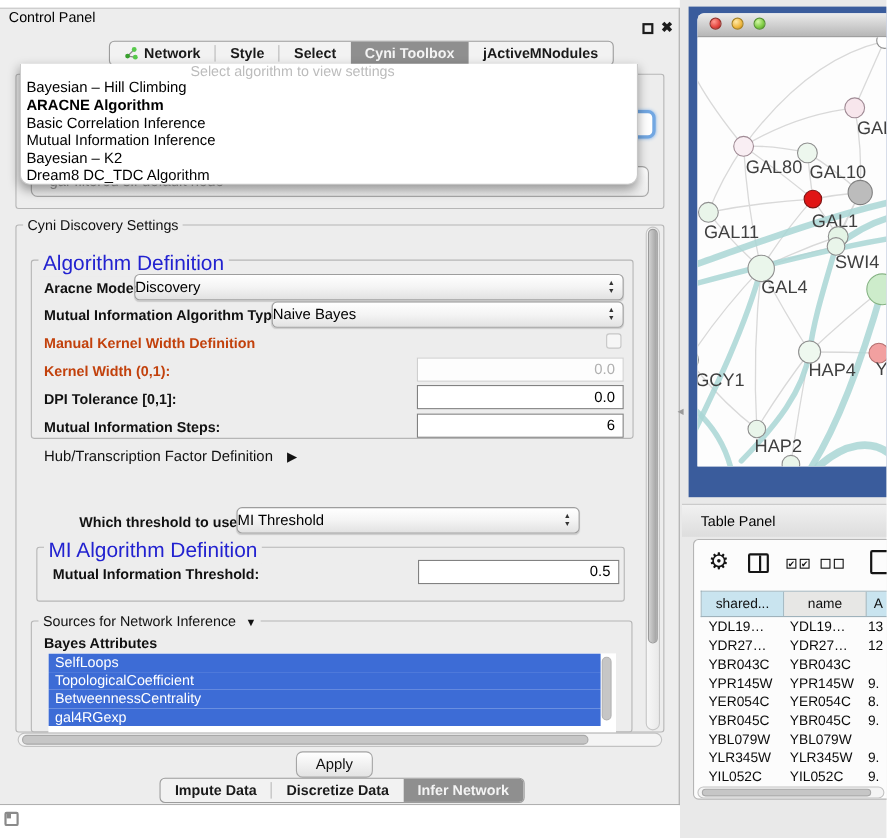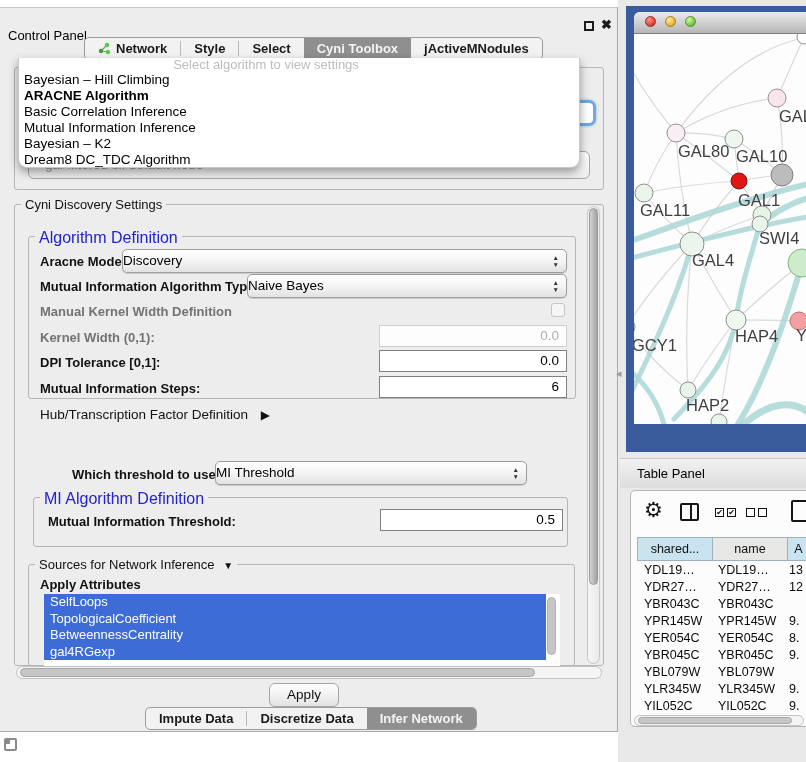--- a/index.html
+++ b/index.html
@@ -7,31 +7,31 @@
   #root{position:relative;width:806px;height:762px;overflow:hidden;
         font-family:"Liberation Sans",sans-serif;color:#111;}
   .abs{position:absolute;}
 
   
   .right-bg{left:618px;top:0;width:188px;height:762px;background:#e9e9e9;}
 
   
   .cpanel{left:0;top:7px;width:618px;height:725px;background:#ededed;
           border-top:1px solid #c6c6c6;border-right:1px solid #a9a9a9;border-bottom:1px solid #a9a9a9;}
-  .cp-title{left:8px;top:20px;font-size:13px;color:#000;}
+  .cp-title{left:8px;top:0;font-size:13px;color:#000;}
   .float-ico{left:584px;top:13px;width:10px;height:10px;border:2px solid #1c1c1c;}
   .close-ico{left:601px;top:9px;font-size:13px;font-weight:bold;color:#1c1c1c;}
 
   
   .segbar{display:flex;align-items:stretch;height:23px;background:#f2f2f2;
           border:1px solid #9c9c9c;border-radius:5px;overflow:hidden;}
   .seg{display:flex;align-items:center;padding:0 13px;font-size:13px;font-weight:bold;color:#1a1a1a;white-space:nowrap;}
   .seg.sel{background:#8f8f8f;color:#f4f4f4;}
   .seg-div{width:1px;background:#b9b9b9;margin:3px 0;}
-  .topbar{left:84px;top:29px;}
+  .topbar{left:99px;top:29px;}
   .botbar{left:145px;top:699px;}
   .net-ico{width:13px;height:13px;margin-right:5px;}
 
   
   .ghost-group{left:14px;top:59px;width:590px;height:123px;border:1px solid #bdbdbd;border-radius:3px;background:#ededed;z-index:2;}
   .ghost-combo{left:28px;top:143px;width:562px;height:28px;border:1px solid #a8a8a8;border-radius:6px;
                background:linear-gradient(#ffffff,#ececec);color:#9a9a9a;font-size:13.5px;line-height:26px;
                padding-left:16px;z-index:3;}
   .focus-frag{left:562px;top:92px;width:34px;height:26px;border:3px solid #72a7e2;border-radius:7px;
               background:#fff;box-shadow:0 0 3px #86b4e8;z-index:4;}
@@ -39,26 +39,26 @@
   
   .popup{left:18px;top:50px;width:562px;height:110px;background:#fff;border:1px solid #c8c8c8;border-top:none;
          border-radius:0 0 9px 9px;box-shadow:0 4px 10px rgba(0,0,0,.38);z-index:50;overflow:hidden;}
   .dd-ph{width:494px;height:14px;line-height:14px;text-align:center;color:#bcbcbc;font-size:13px;}
   .dd-item{height:16px;line-height:16px;font-size:13.5px;padding-left:5px;color:#000;}
   .dd-item.bold{font-weight:bold;}
 
   
   .group{border:1px solid #b6b6b6;border-radius:3px;}
   .legend{position:absolute;top:-8px;left:6px;background:#ededed;padding:0 4px;font-size:13px;white-space:nowrap;}
-  .legend.blue{color:#2222d0;font-size:16px;}
+  .legend.blue{color:#2222d0;font-size:19px;}
   .legend.green{color:#2ecc2e;font-size:13.5px;}
 
   .settings{left:14px;top:196px;width:590px;height:462px;}
   .lbl{font-size:13px;font-weight:bold;color:#111;white-space:nowrap;}
-  .lbl.dis{color:#737373;}
+  .lbl.dis{color:#c2410c;}
   .plain{font-size:13.5px;color:#111;white-space:nowrap;}
 
   .combo{height:24px;border:1px solid #9e9e9e;border-radius:5px;
          background:linear-gradient(180deg,#ffffff 0%,#f4f4f4 50%,#e2e2e2 100%);
          box-shadow:0 1px 1px rgba(0,0,0,.15);font-size:13.5px;line-height:22px;color:#000;}
   .stepper{position:absolute;right:7px;top:4px;font-size:6.5px;line-height:7px;color:#333;text-align:center;}
   .tfield{height:22px;border:1px solid #818181;background:#fff;font-size:13.5px;line-height:20px;
           text-align:right;padding-right:7px;color:#000;}
   .tfield.dis{border:1px solid #cfcfcf;color:#b0b0b0;background:#fdfdfd;}
   .chk{width:14px;height:14px;border:1px solid #c6c6c6;border-radius:3px;background:#f6f6f6;}
@@ -213,21 +213,21 @@
     </div>
     <div class="abs lbl" style="left:48px;top:506px;">Mutual Information Threshold:</div>
     <div class="abs tfield" style="left:380px;top:501px;width:183px;">0.5</div>
 
     <div class="abs group" style="left:28px;top:556px;width:547px;height:102px;">
       <span class="legend">
         <span>Sources for Network Inference</span>
         <span style="font-size:10px;margin-left:5px;">▼</span>
       </span>
     </div>
-    <div class="abs lbl" style="left:40px;top:569px;">Apply Attributes</div>
+    <div class="abs lbl" style="left:40px;top:569px;">Bayes Attributes</div>
     <div class="abs srclist" id="src-list">
         <div class="src-item">SelfLoops</div>
         <div class="src-item">TopologicalCoefficient</div>
         <div class="src-item">BetweennessCentrality</div>
         <div class="src-item">gal4RGexp</div>
       </div>
     <div class="abs src-sb"></div>
 
     <div class="abs vtrack" style="left:587px;top:198px;width:13px;height:458px;"></div>
     <div class="abs vthumb" style="left:589px;top:200px;width:9px;height:377px;"></div>

